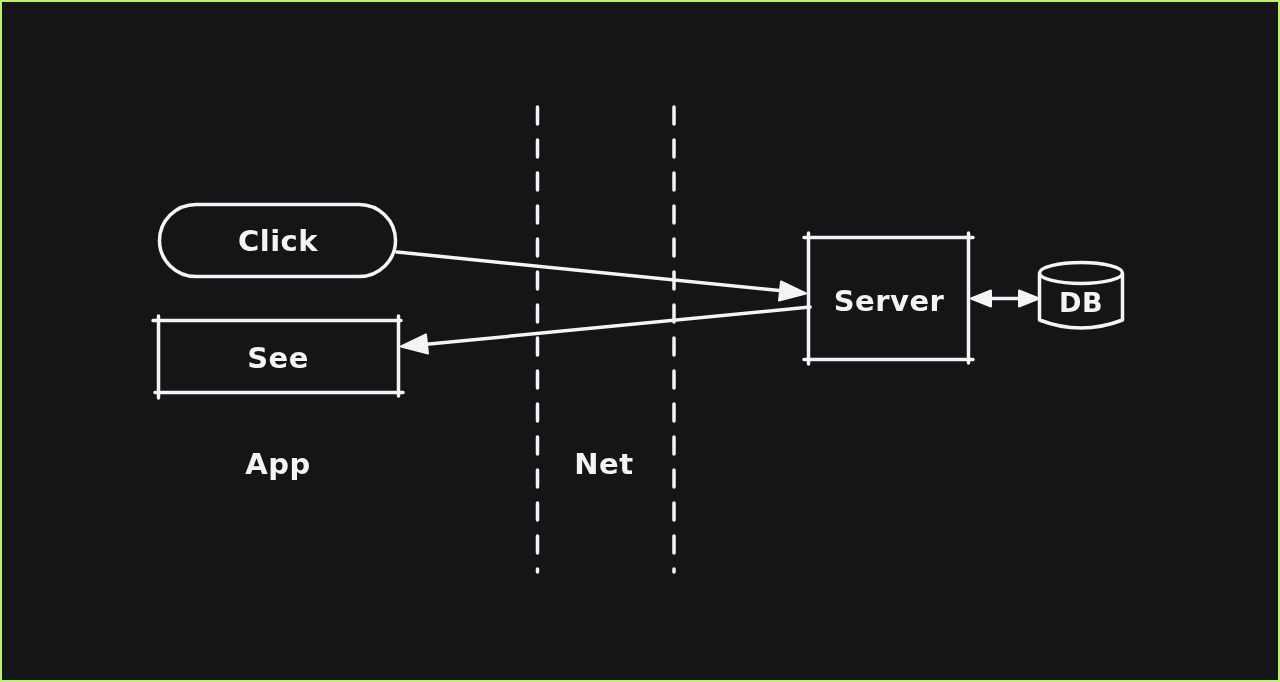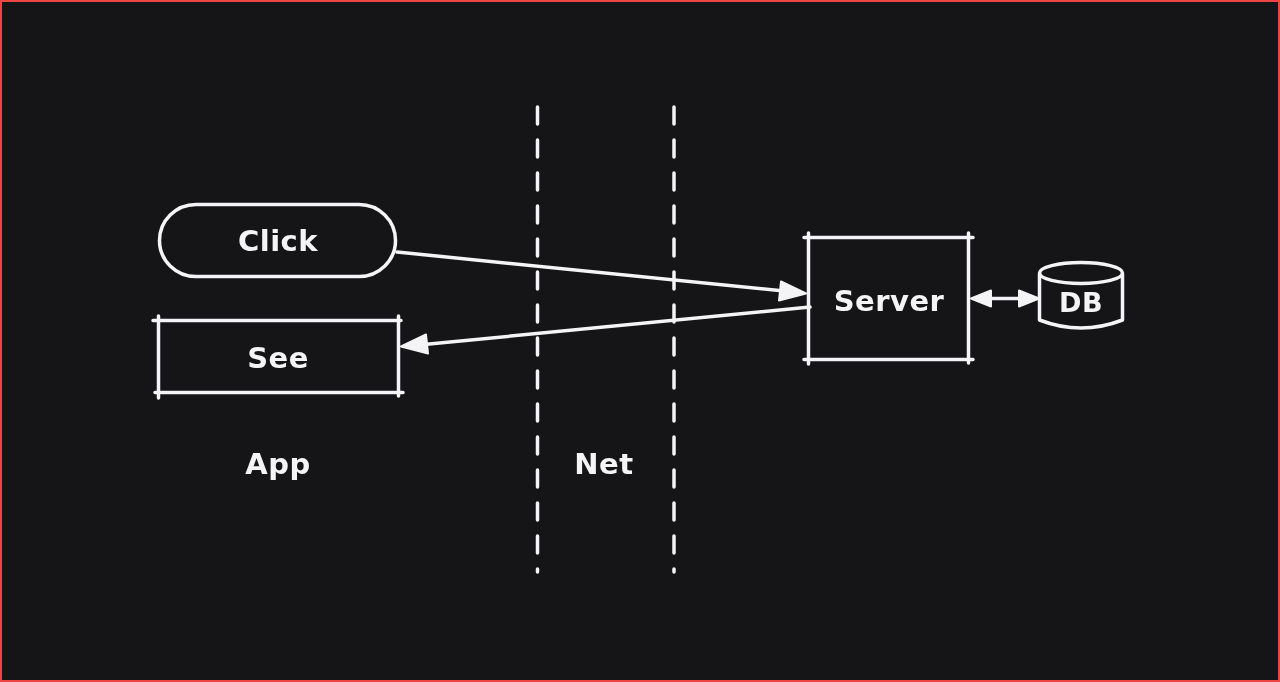--- a/index.html
+++ b/index.html
@@ -7,21 +7,21 @@
     padding: 0;
     background: #2a2a2a;
     font-family: "DejaVu Sans", "Liberation Sans", sans-serif;
   }
   .canvas {
     position: relative;
     width: 1280px;
     height: 682px;
     box-sizing: border-box;
     background: #151518;
-    border: 2px solid #ef4444;
+    border: 2px solid #bef264;
     overflow: hidden;
   }
   svg.scene {
     position: absolute;
     left: 0;
     top: 0;
     width: 1276px;
     height: 678px;
     display: block;
   }

